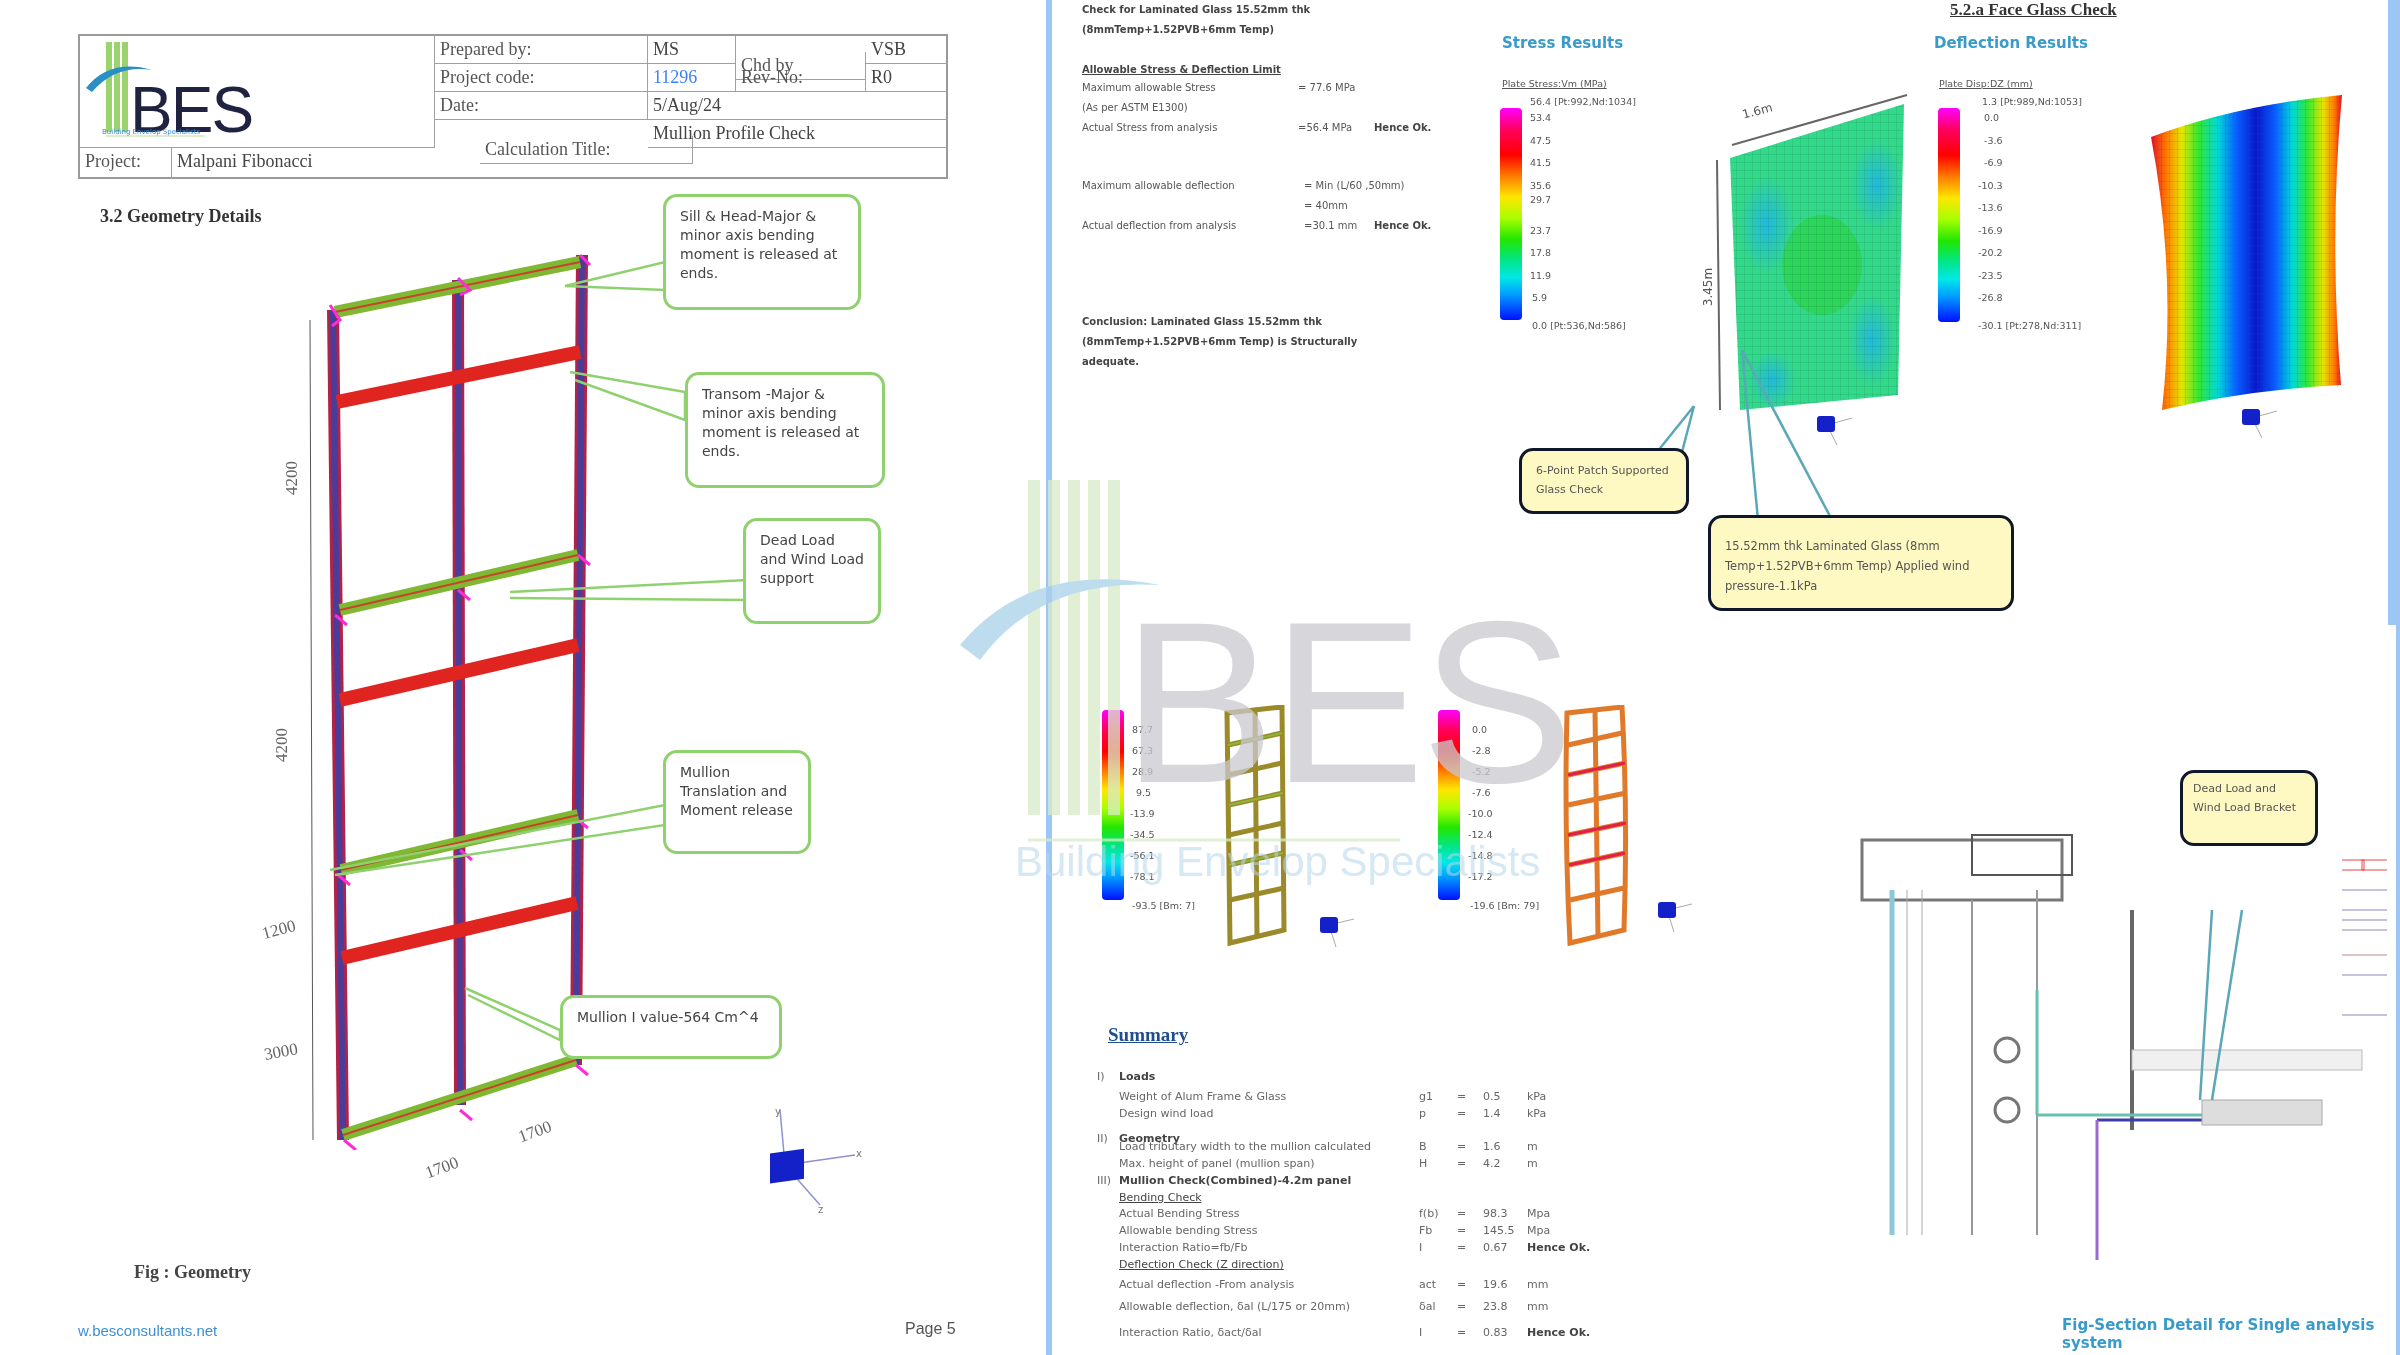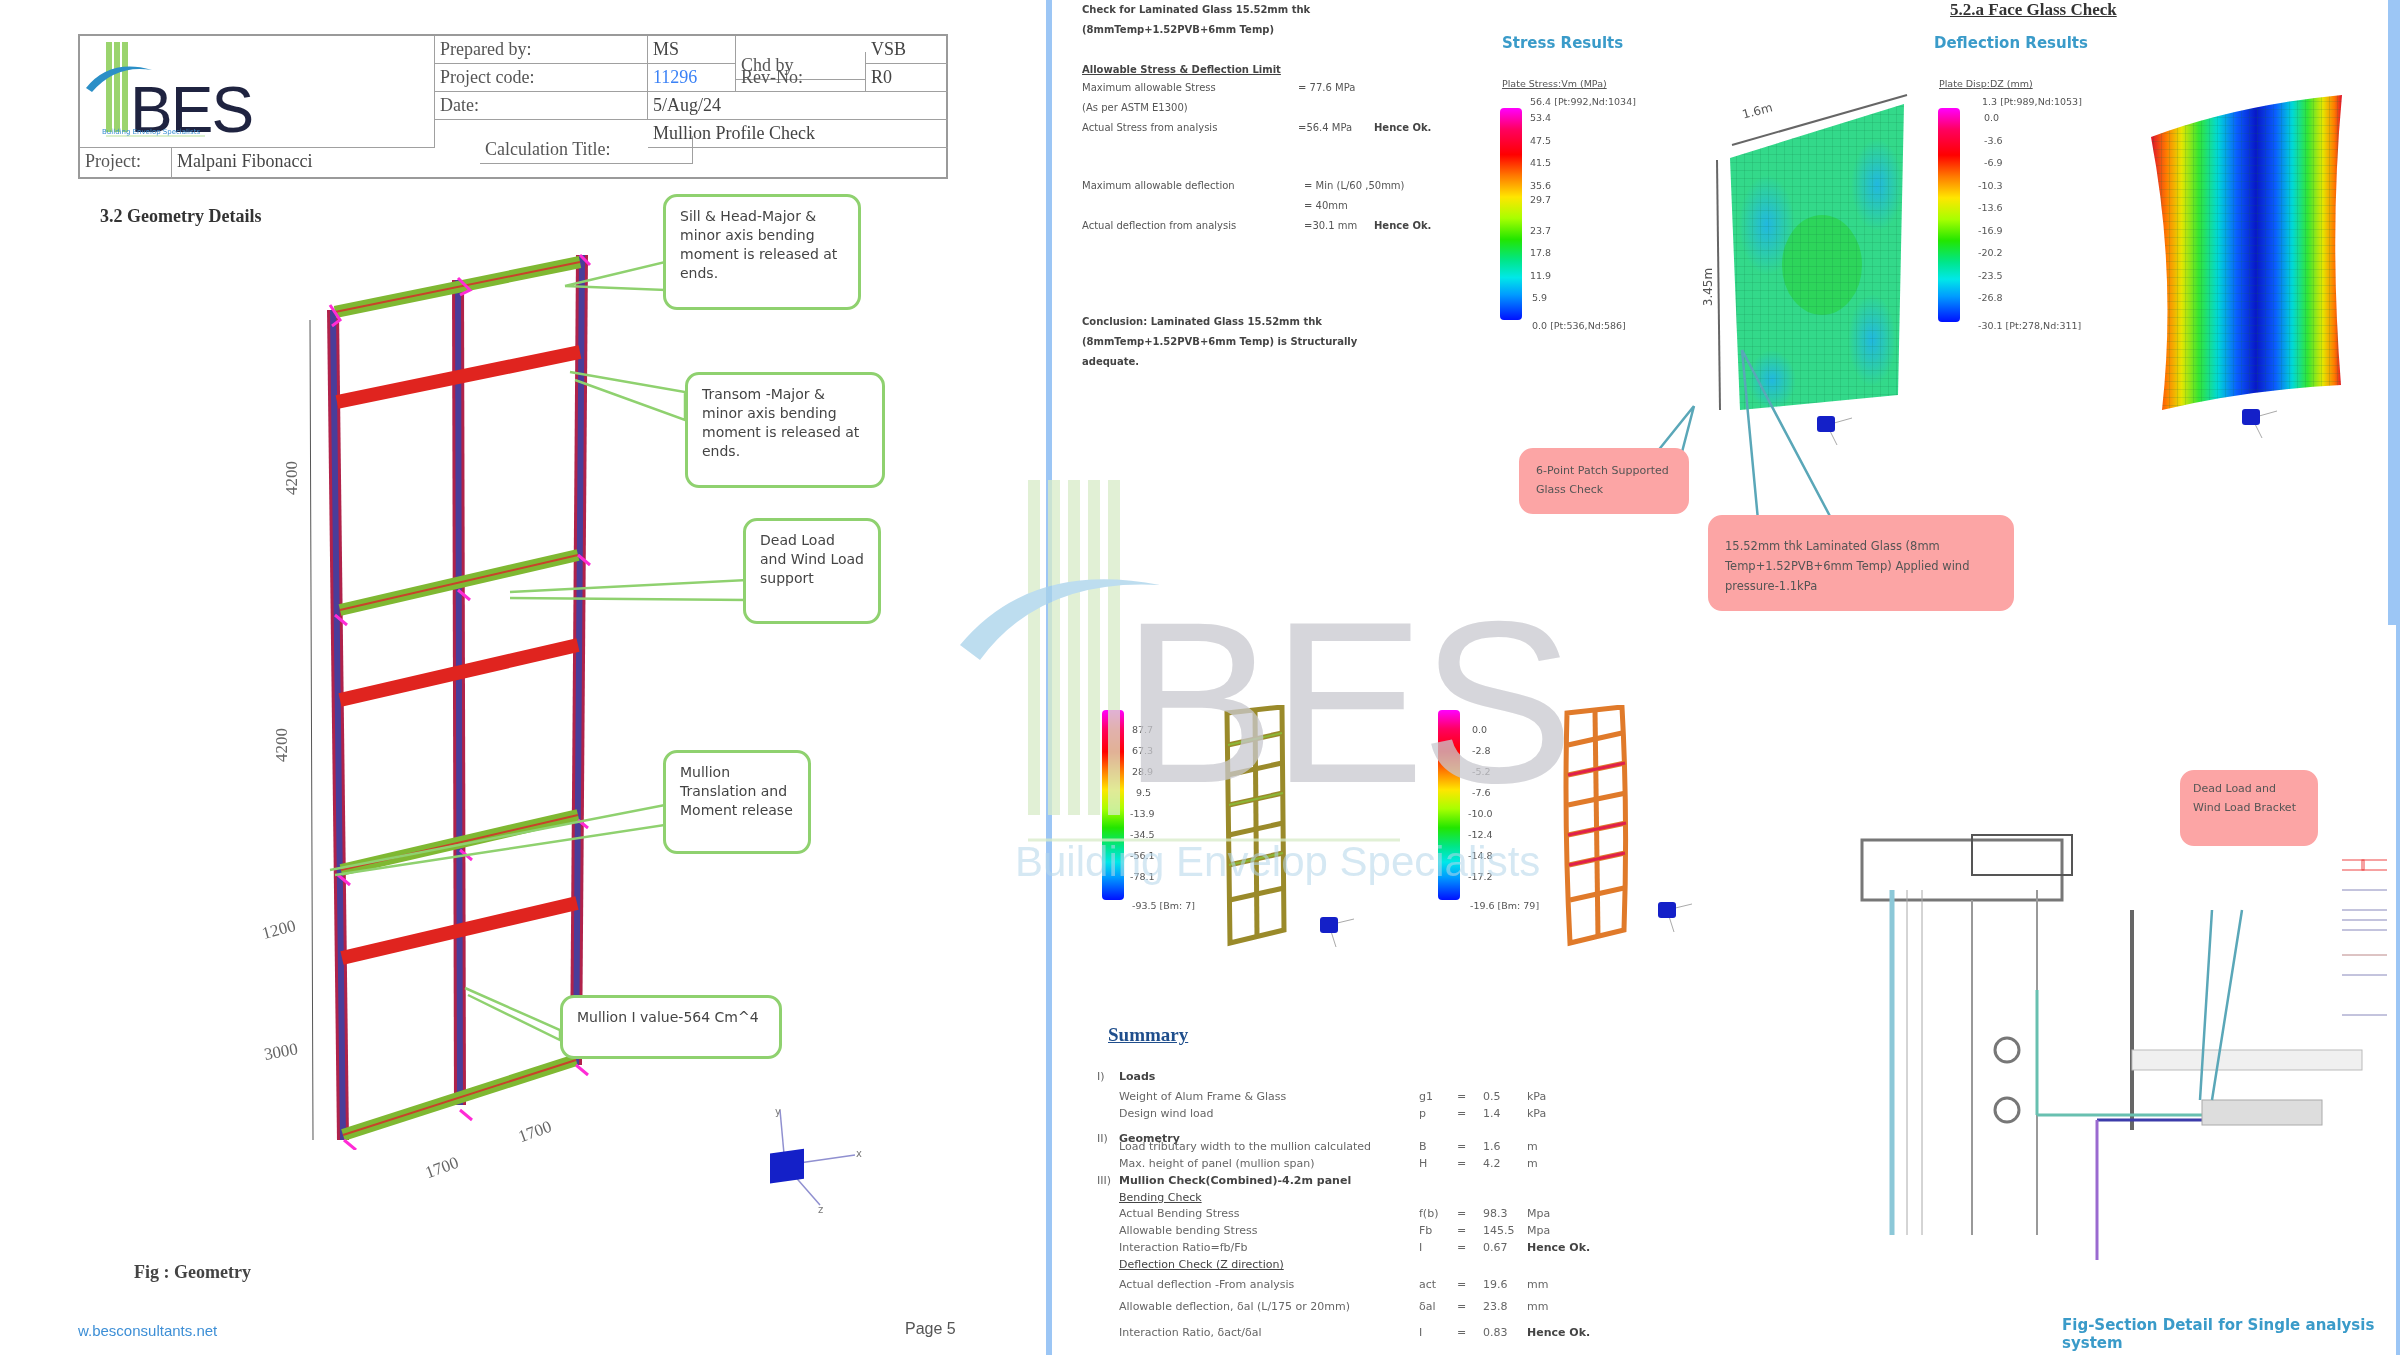--- a/index.html
+++ b/index.html
@@ -19,21 +19,21 @@
   
   #page-divider{left:1046px;top:0;width:6px;height:1355px;background:#9cc6f5;}
   
   #right-page{left:1052px;top:0;width:1348px;height:1355px;background:#fff;}
   .rtxt{position:absolute;font-family:"DejaVu Sans",sans-serif;font-size:10px;color:#555;white-space:nowrap;}
   .rbold{font-weight:bold;color:#444;}
   .ul{text-decoration:underline;}
   .blue-heading{position:absolute;font-family:"DejaVu Sans",sans-serif;font-weight:bold;color:#3a9bc9;font-size:15px;}
   .legend-bar{position:absolute;width:22px;border-radius:4px;overflow:hidden;}
   .legend-label{position:absolute;font-family:"DejaVu Sans",sans-serif;font-size:9.5px;color:#555;white-space:nowrap;}
-  .callout-teal{position:absolute;border:3px solid #fca5a5;border-radius:14px;background:#fca5a5;font-family:"DejaVu Sans",sans-serif;font-size:12px;color:#555;padding:10px 14px;box-sizing:border-box;line-height:20px;}
+  .callout-teal{position:absolute;border:3px solid #0f172a;border-radius:14px;background:#fef9c3;font-family:"DejaVu Sans",sans-serif;font-size:12px;color:#555;padding:10px 14px;box-sizing:border-box;line-height:20px;}
   .summary-title{position:absolute;font-family:"Liberation Serif",serif;font-size:19px;color:#1f4e8c;text-decoration:underline;font-weight:bold;}
   .sum-row{position:absolute;left:0;width:600px;height:16px;font-family:"DejaVu Sans",sans-serif;font-size:11px;color:#666;}
   .sum-row span{position:absolute;white-space:nowrap;}
   .right-edge{position:absolute;left:2388px;top:0;width:12px;height:625px;background:#9cc6f5;}
   .right-edge2{position:absolute;left:2396px;top:625px;width:4px;height:730px;background:#9cc6f5;}
   .watermark{position:absolute;pointer-events:none;}
   .wm-text{position:absolute;font-family:"Liberation Sans",sans-serif;color:#c9c9cf;font-size:230px;letter-spacing:-4px;}
   .wm-sub{position:absolute;font-family:"Liberation Sans",sans-serif;color:#b5d6ea;font-size:42px;opacity:.75;}
 </style>
 </head>

